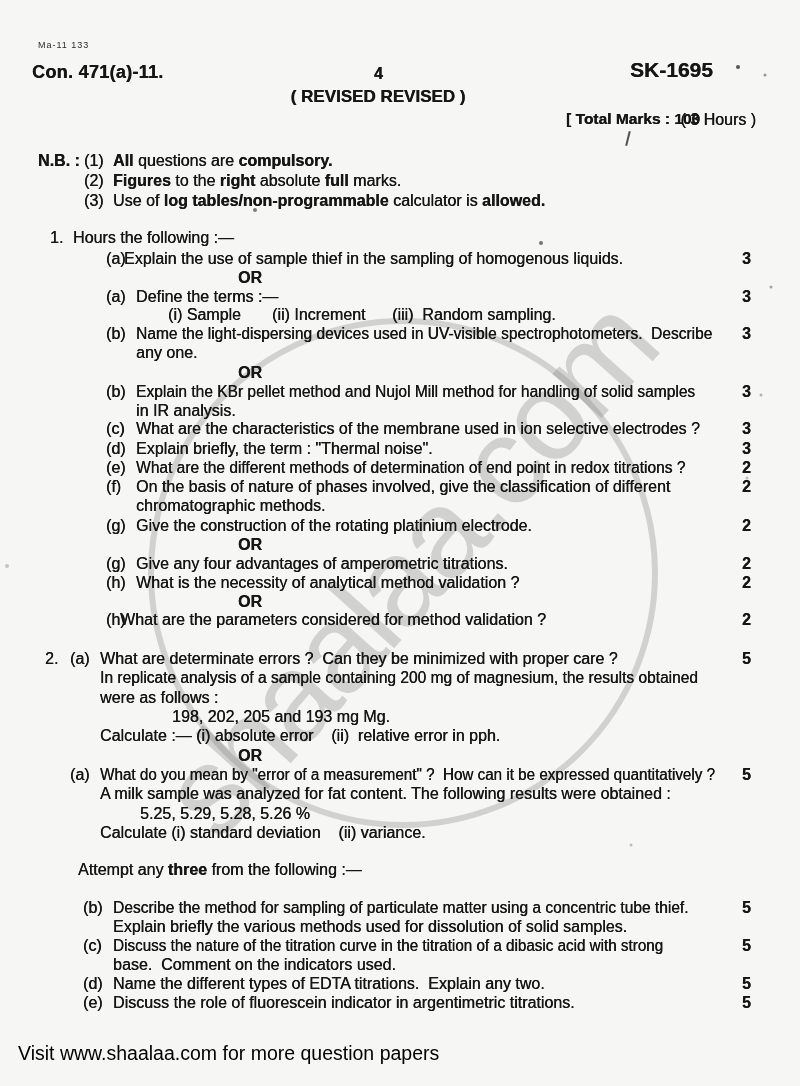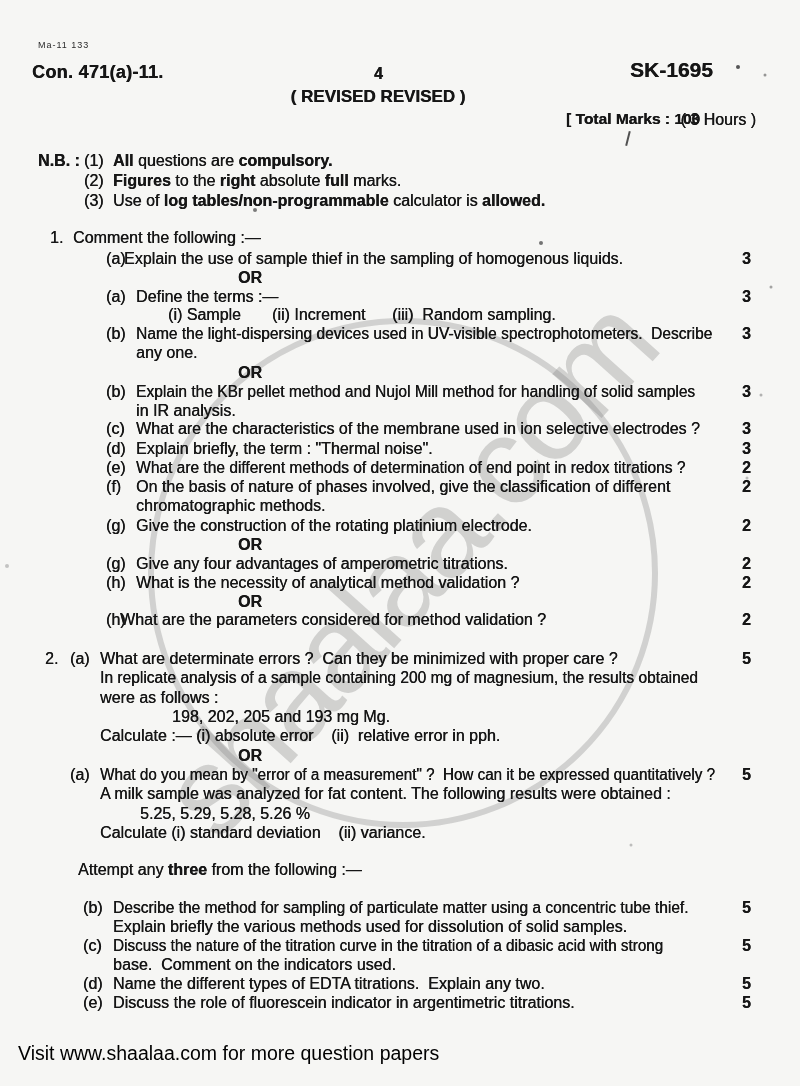--- a/index.html
+++ b/index.html
@@ -73,21 +73,21 @@
 
 <span class="t ink b" style="left:38px;top:152px">N.B. :</span>
 <span class="t ink" style="left:84px;top:152px">(1)</span>
 <span class="t ink" style="left:113px;top:152px"><span class="b">All</span><span> questions are </span><span class="b">compulsory.</span></span>
 <span class="t ink" style="left:84px;top:172px">(2)</span>
 <span class="t ink" style="left:113px;top:172px"><span class="b">Figures</span><span> to the </span><span class="b">right</span><span> absolute </span><span class="b">full</span><span> marks.</span></span>
 <span class="t ink" style="left:84px;top:192px">(3)</span>
 <span class="t ink" style="left:113px;top:192px"><span>Use of </span><span class="b">log tables/non-programmable</span><span> calculator is </span><span class="b">allowed.</span></span>
 
 <span class="t ink" style="left:50px;top:229px">1.</span>
-<span class="t ink" style="left:73px;top:229px">Comment the following :—</span>
+<span class="t ink" style="left:73px;top:229px">Hours the following :—</span>
 
 <span class="t ink" style="left:106px;top:250px">(a)</span>
 <span class="t ink" style="left:124px;top:250px">Explain the use of sample thief in the sampling of homogenous liquids.</span>
 <span class="t ink mk" style="top:250px">3</span>
 
 <span class="t ink or" style="top:269px">OR</span>
 
 <span class="t ink" style="left:106px;top:288px">(a)</span>
 <span class="t ink" style="left:136px;top:288px">Define the terms :—</span>
 <span class="t ink mk" style="top:288px">3</span>

